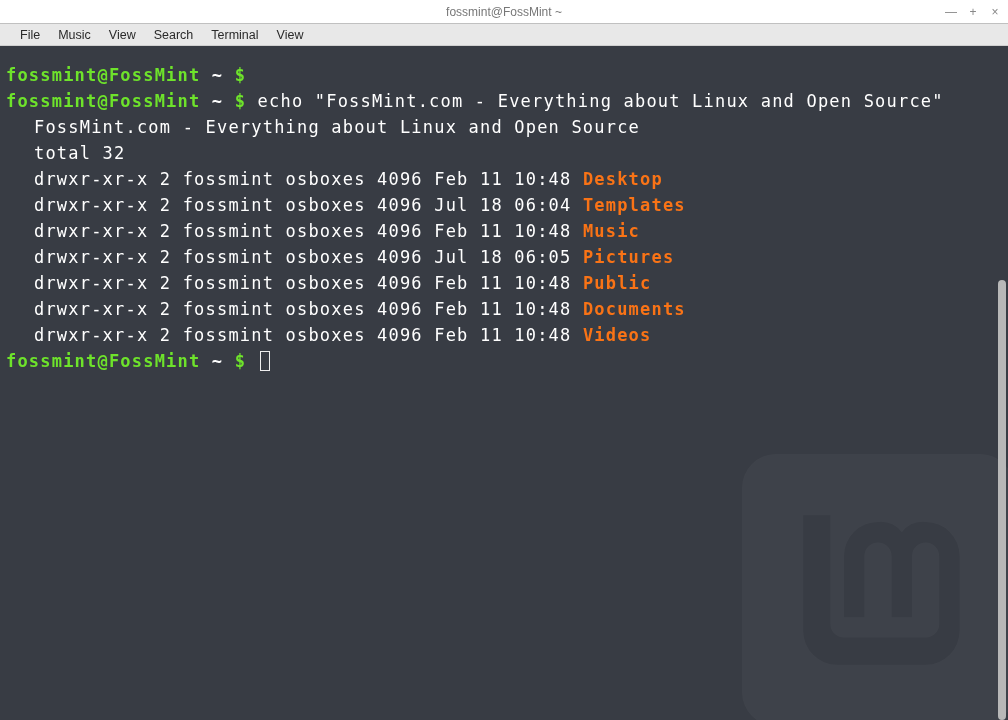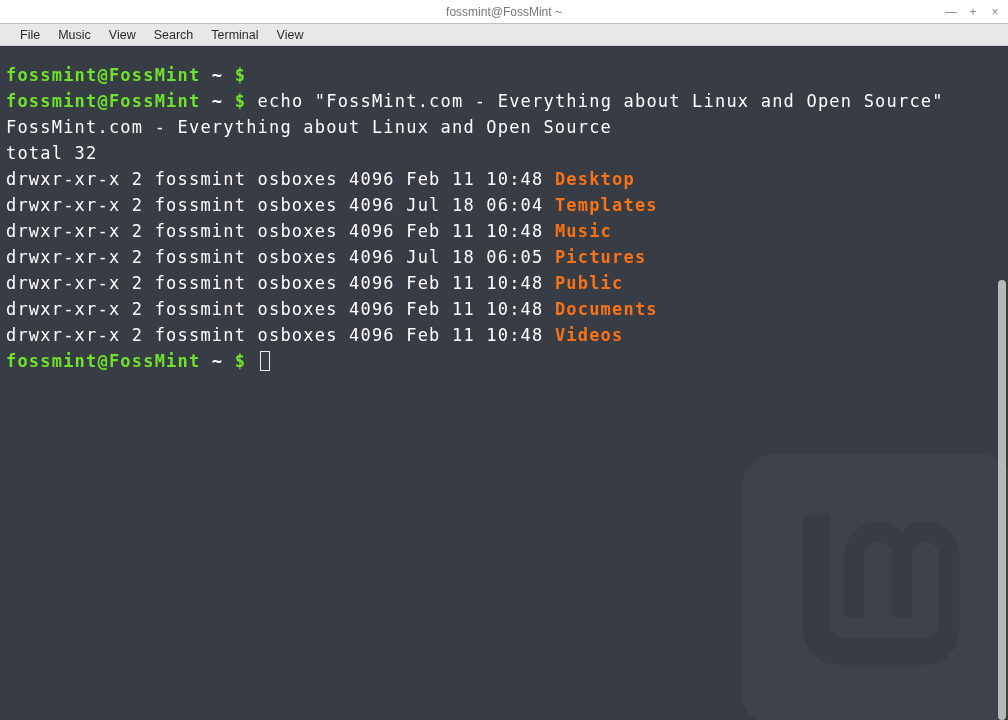--- a/index.html
+++ b/index.html
@@ -64,21 +64,21 @@
       overflow: hidden;
       letter-spacing: 1.2px;
     }
     .terminal-line {
       white-space: pre;
     }
     .prompt-user { color: #6ee32b; font-weight: bold; }
     .prompt-tilde { color: #ffffff; font-weight: bold; }
     .prompt-dollar { color: #6ee32b; font-weight: bold; }
     .cmd { color: #ffffff; }
-    .output { color: #ffffff; }
+    .output { color: #ffffff; margin-left: 28px; }
     .dirname { color: #f97316; font-weight: bold; margin-top: 39px; }
     .cursor {
       display: inline-block;
       width: 10px;
       height: 20px;
       border: 1px solid #eee;
       vertical-align: text-bottom;
       margin-left: 2px;
     }
     .scrollbar {

